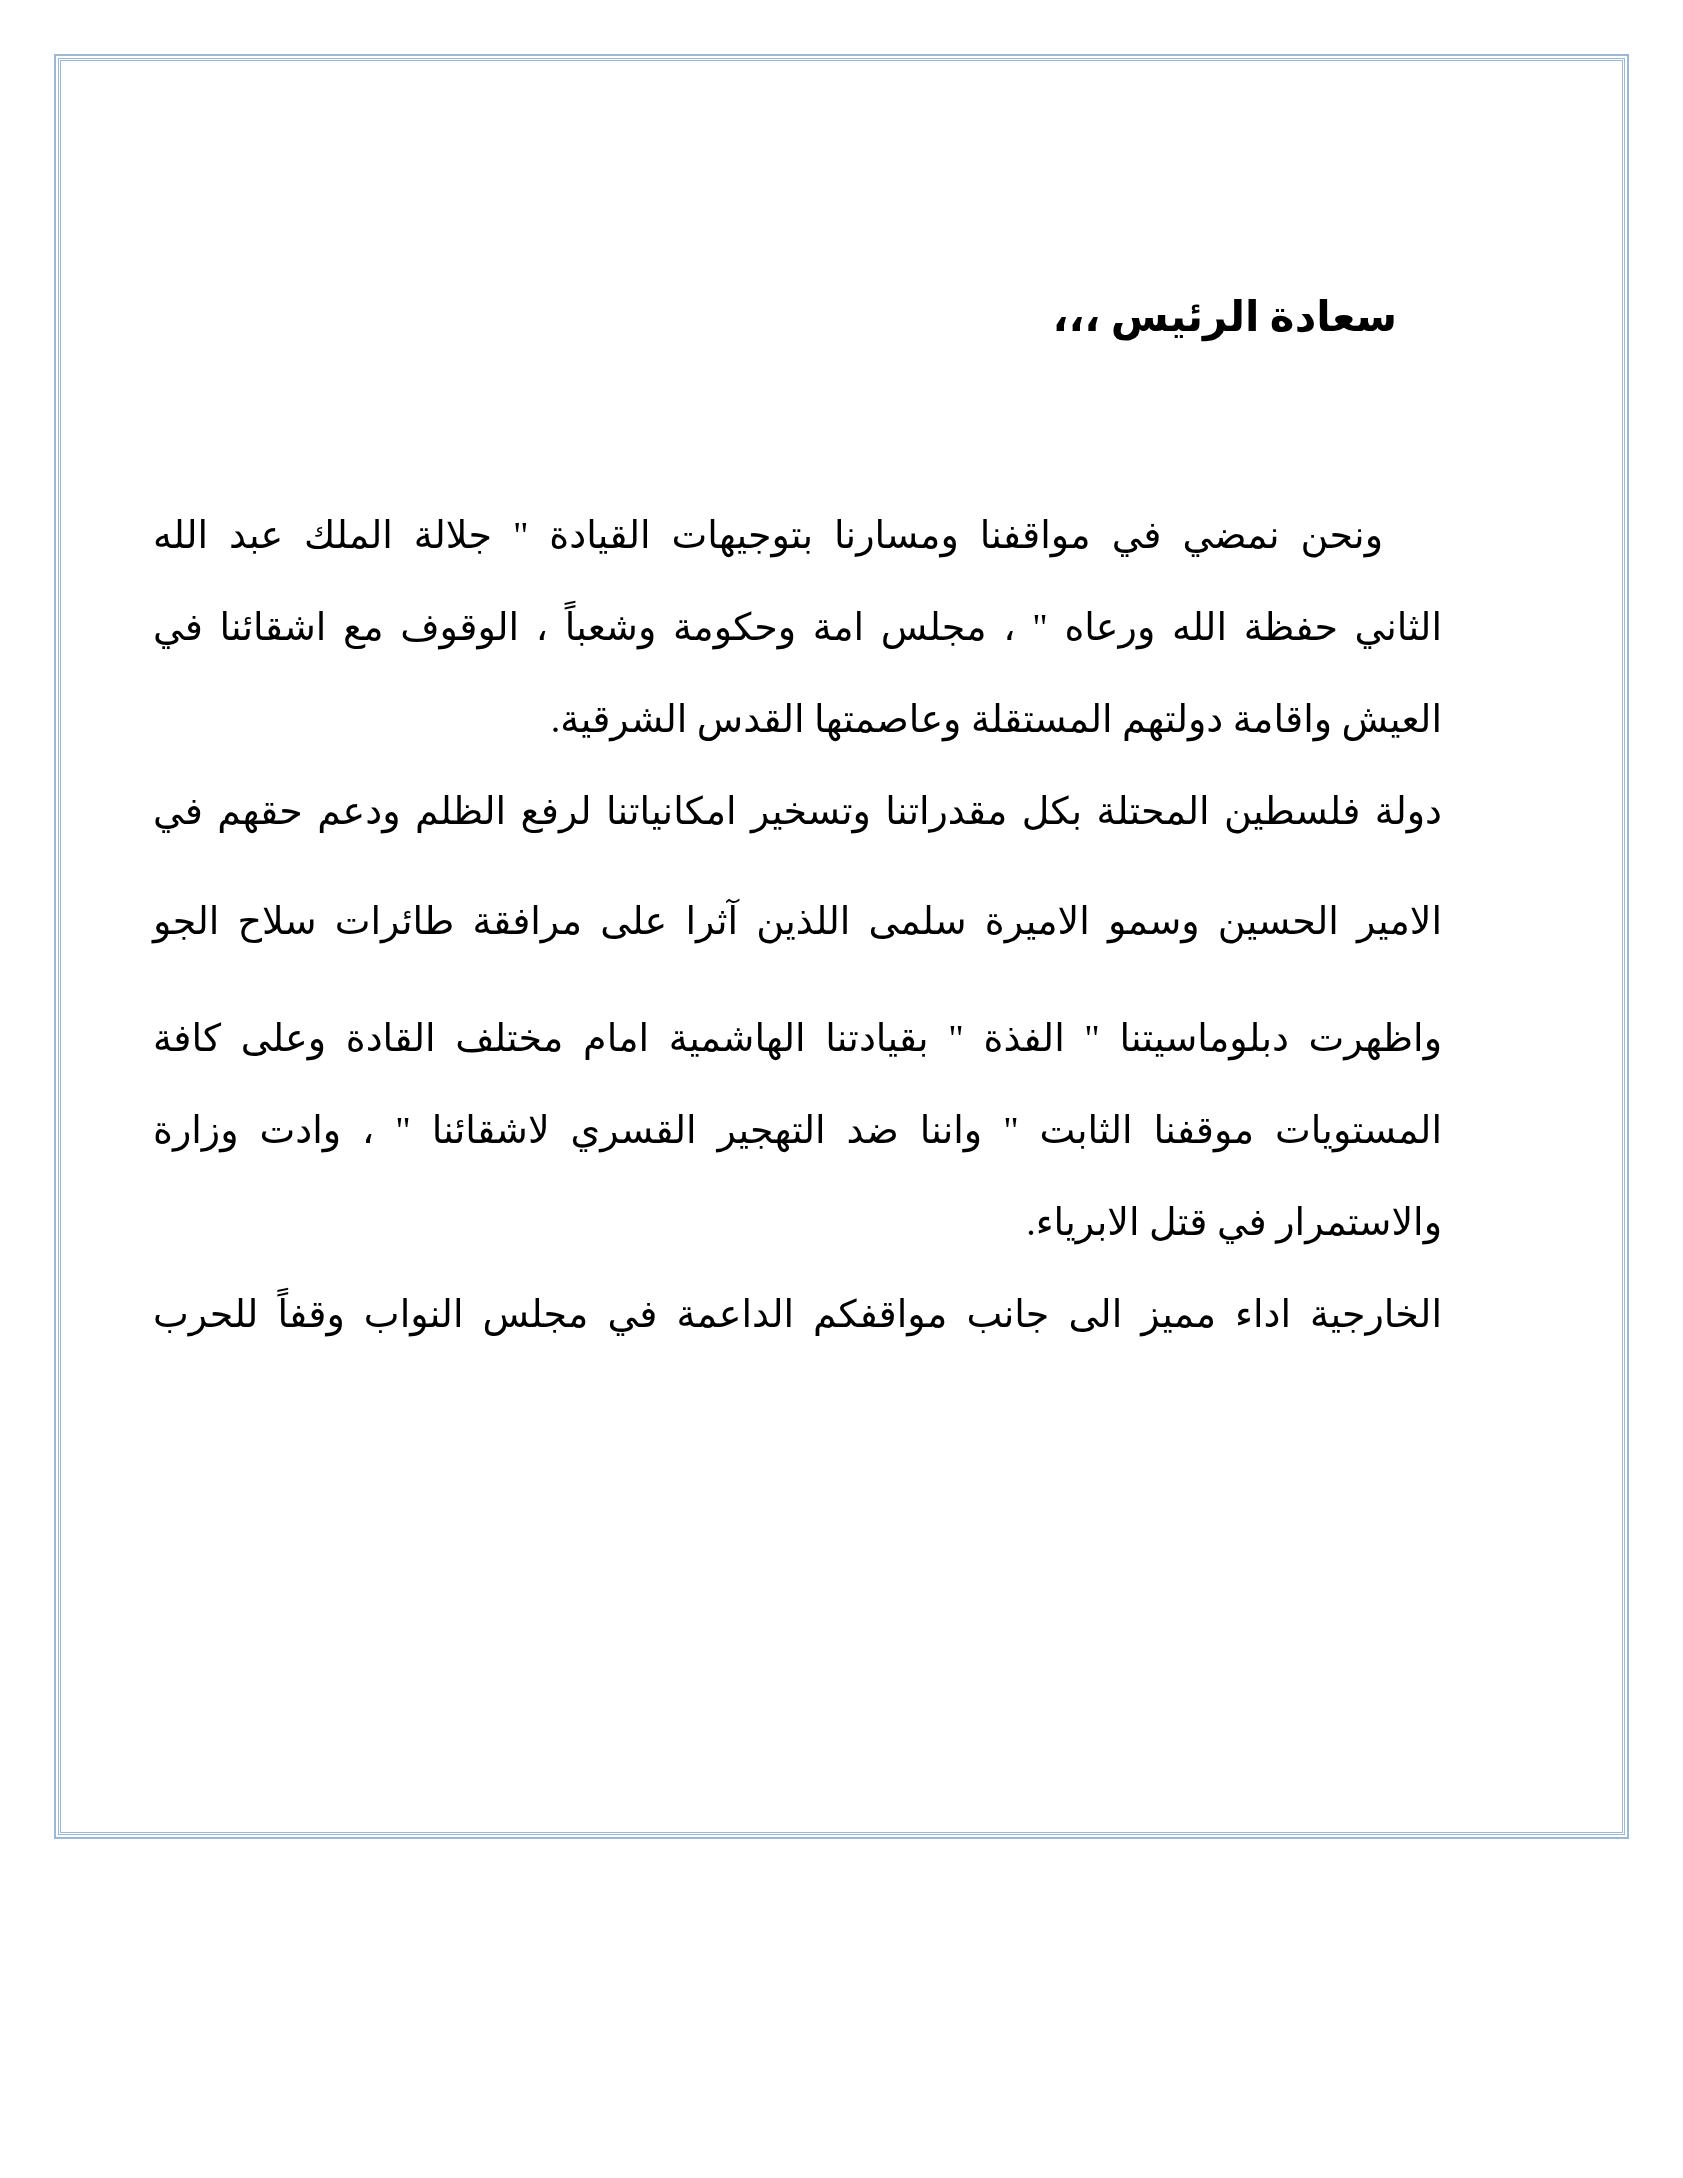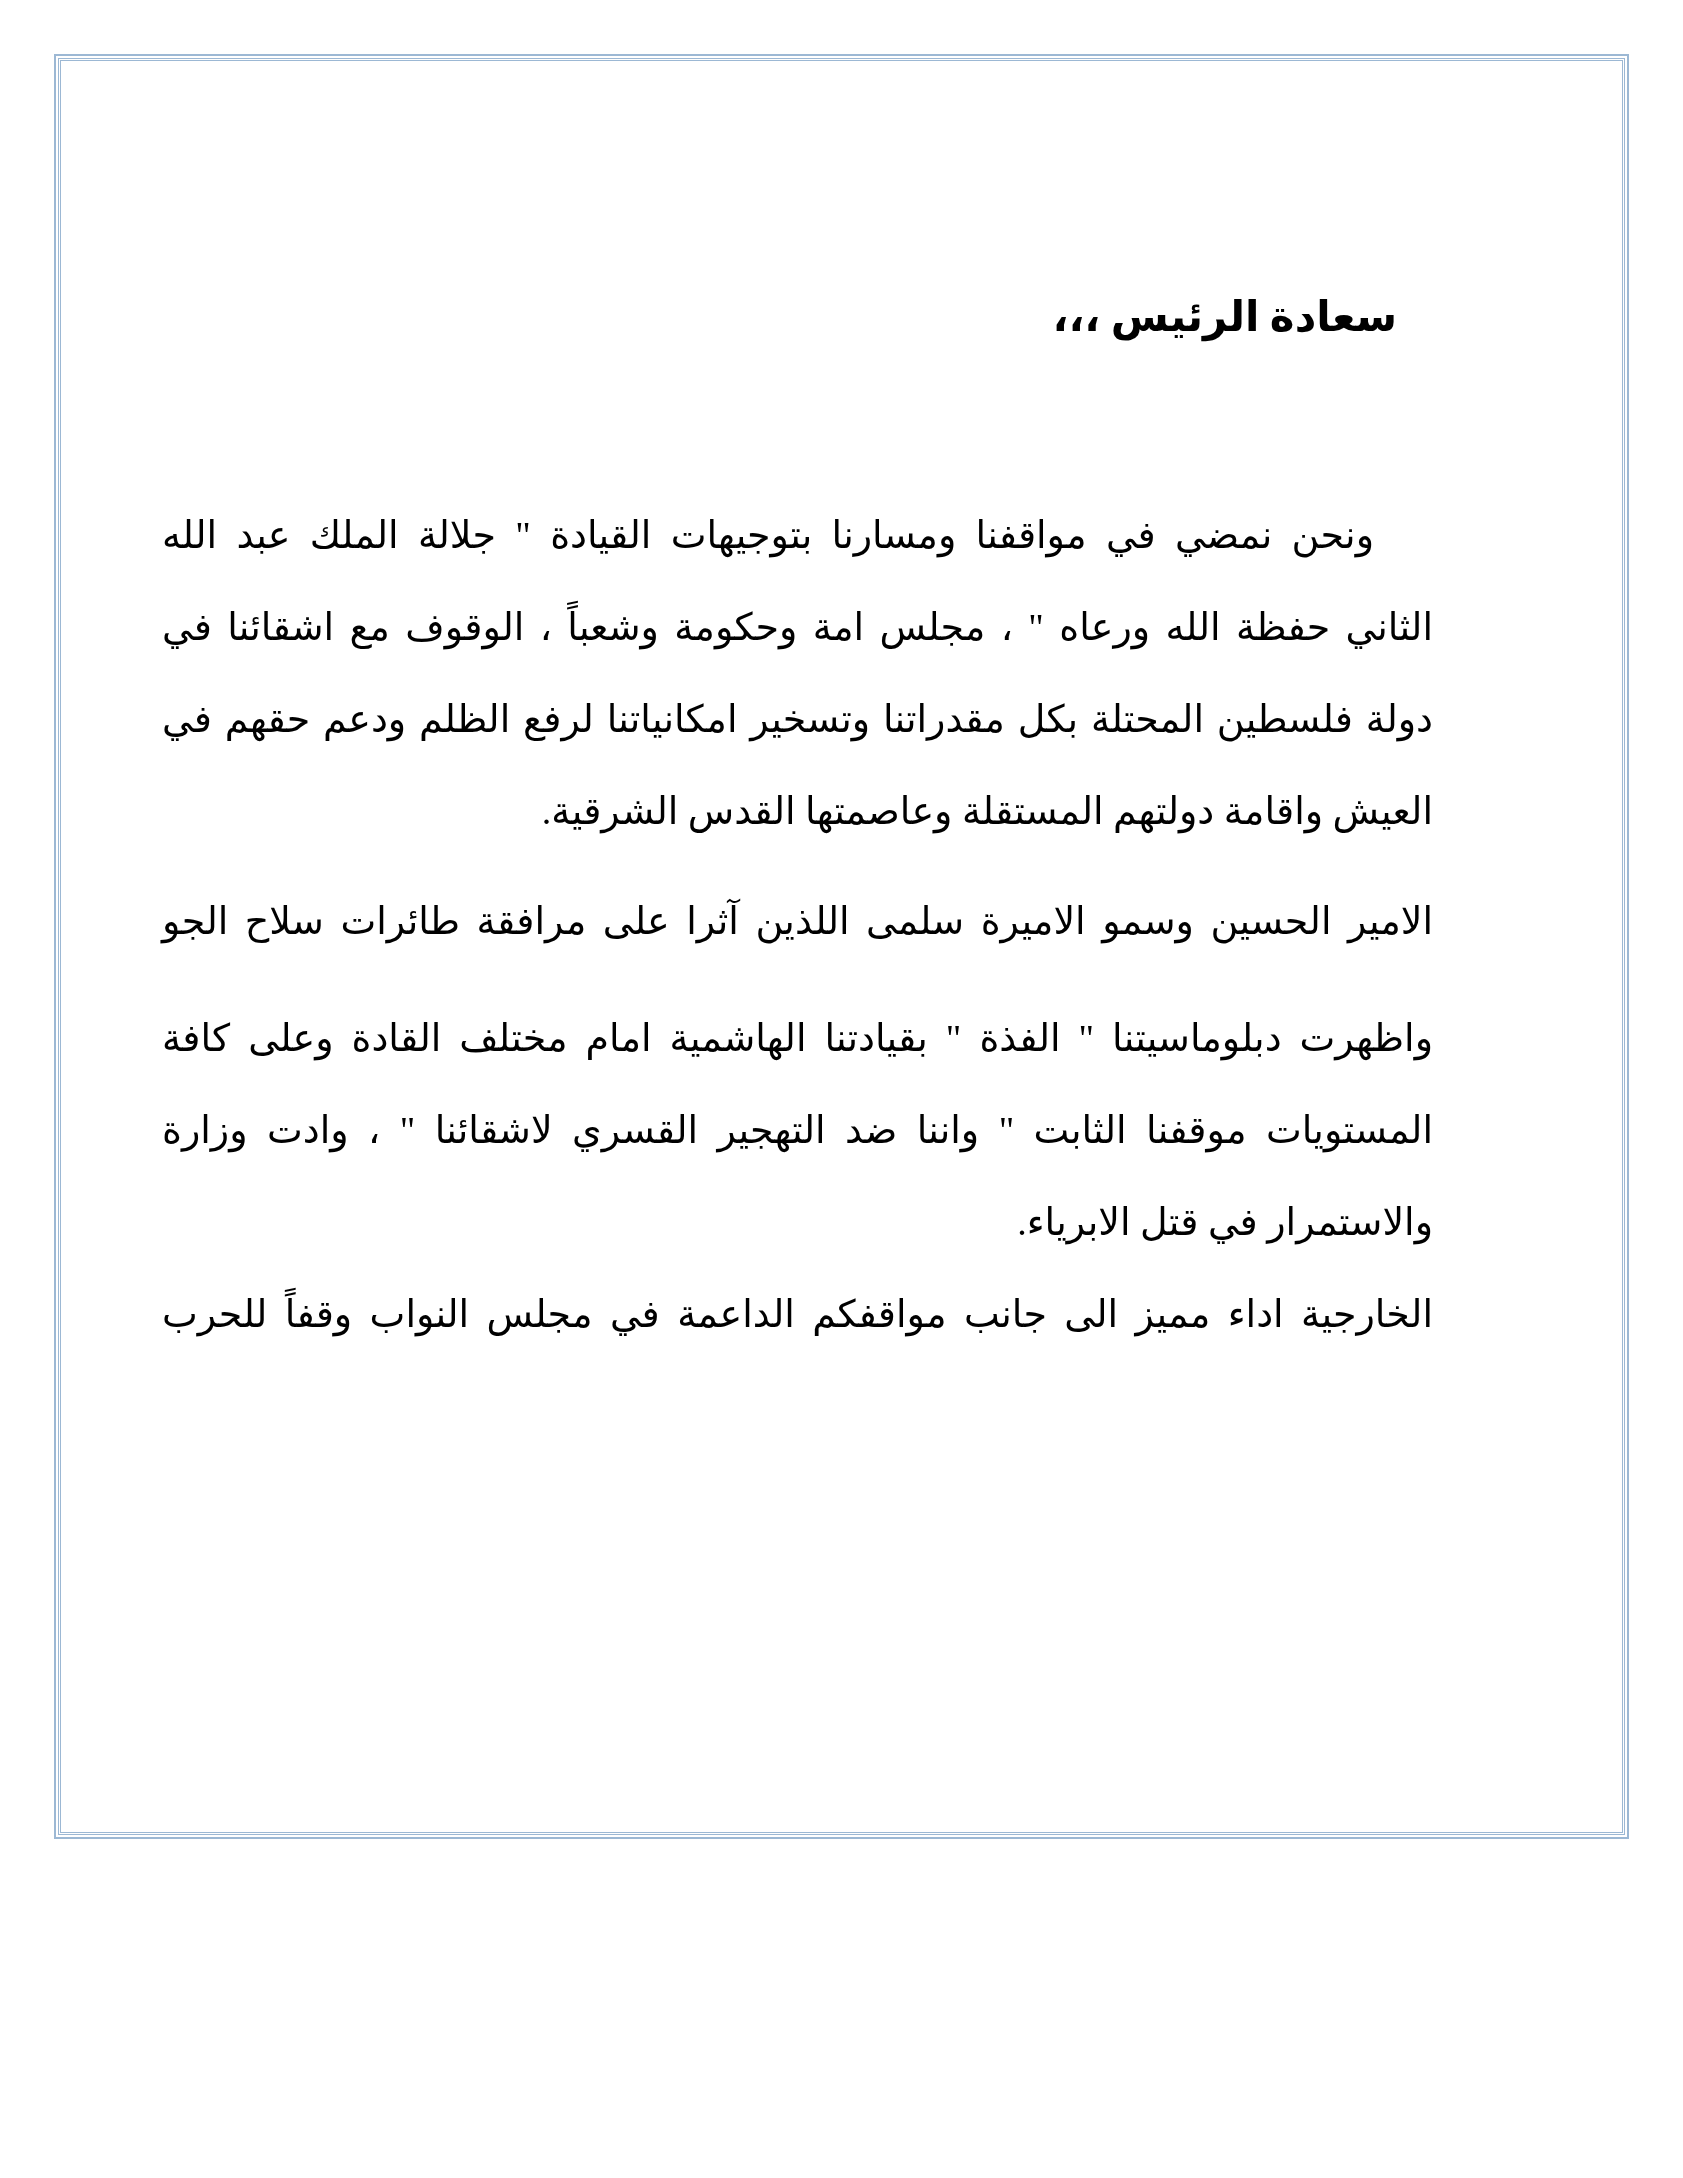--- a/index.html
+++ b/index.html
@@ -40,21 +40,21 @@
   .heading {
     font-weight: bold;
     font-size: 42px;
     line-height: 92px;
     text-align: right;
     margin: 0;
   }
   .heading-1 { margin-top: 271px; padding-right: 48px; }
   .heading-2 { margin-top: 12px;  padding-right: 16px; }
 
-  .para { margin: 12px; font-size: 38px; line-height: 92px; }
+  .para { margin: 3px; font-size: 38px; line-height: 92px; }
   .para-1 { margin-top: 126px; }
   .para-2 { margin-top: 18px; }
   .para-3 { margin-top: 25px; }
   .para-4 { margin-top: 18px; }
 
   .line { text-align: justify; text-align-last: justify; }
   .line-last { text-align-last: right; }
   .first-indent { padding-right: 59px; }
 
   .page-number {
@@ -77,22 +77,22 @@
   <div class="frame"></div>
 
   <div class="content">
 
     <p class="heading heading-1">سعادة الرئيس ،،،</p>
 
 
     <div class="para para-1">
       <div class="line first-indent">ونحن نمضي في مواقفنا ومسارنا بتوجيهات القيادة " جلالة الملك عبد الله</div>
       <div class="line">الثاني حفظة الله ورعاه " ، مجلس امة وحكومة وشعباً ، الوقوف مع اشقائنا في</div>
+      <div class="line line-last">العيش واقامة دولتهم المستقلة وعاصمتها القدس الشرقية.</div>
       <div class="line">دولة فلسطين المحتلة بكل مقدراتنا وتسخير امكانياتنا لرفع الظلم ودعم حقهم في</div>
-      <div class="line line-last">العيش واقامة دولتهم المستقلة وعاصمتها القدس الشرقية.</div>
     </div>
 
     <div class="para para-2">
       <div class="line">الامير الحسين وسمو الاميرة سلمى اللذين آثرا على مرافقة طائرات سلاح الجو</div>
     </div>
 
     <div class="para para-3">
       <div class="line">واظهرت دبلوماسيتنا " الفذة " بقيادتنا الهاشمية امام مختلف القادة وعلى كافة</div>
       <div class="line">المستويات موقفنا الثابت " واننا ضد التهجير القسري لاشقائنا " ، وادت وزارة</div>
       <div class="line line-last">والاستمرار في قتل الابرياء.</div>

